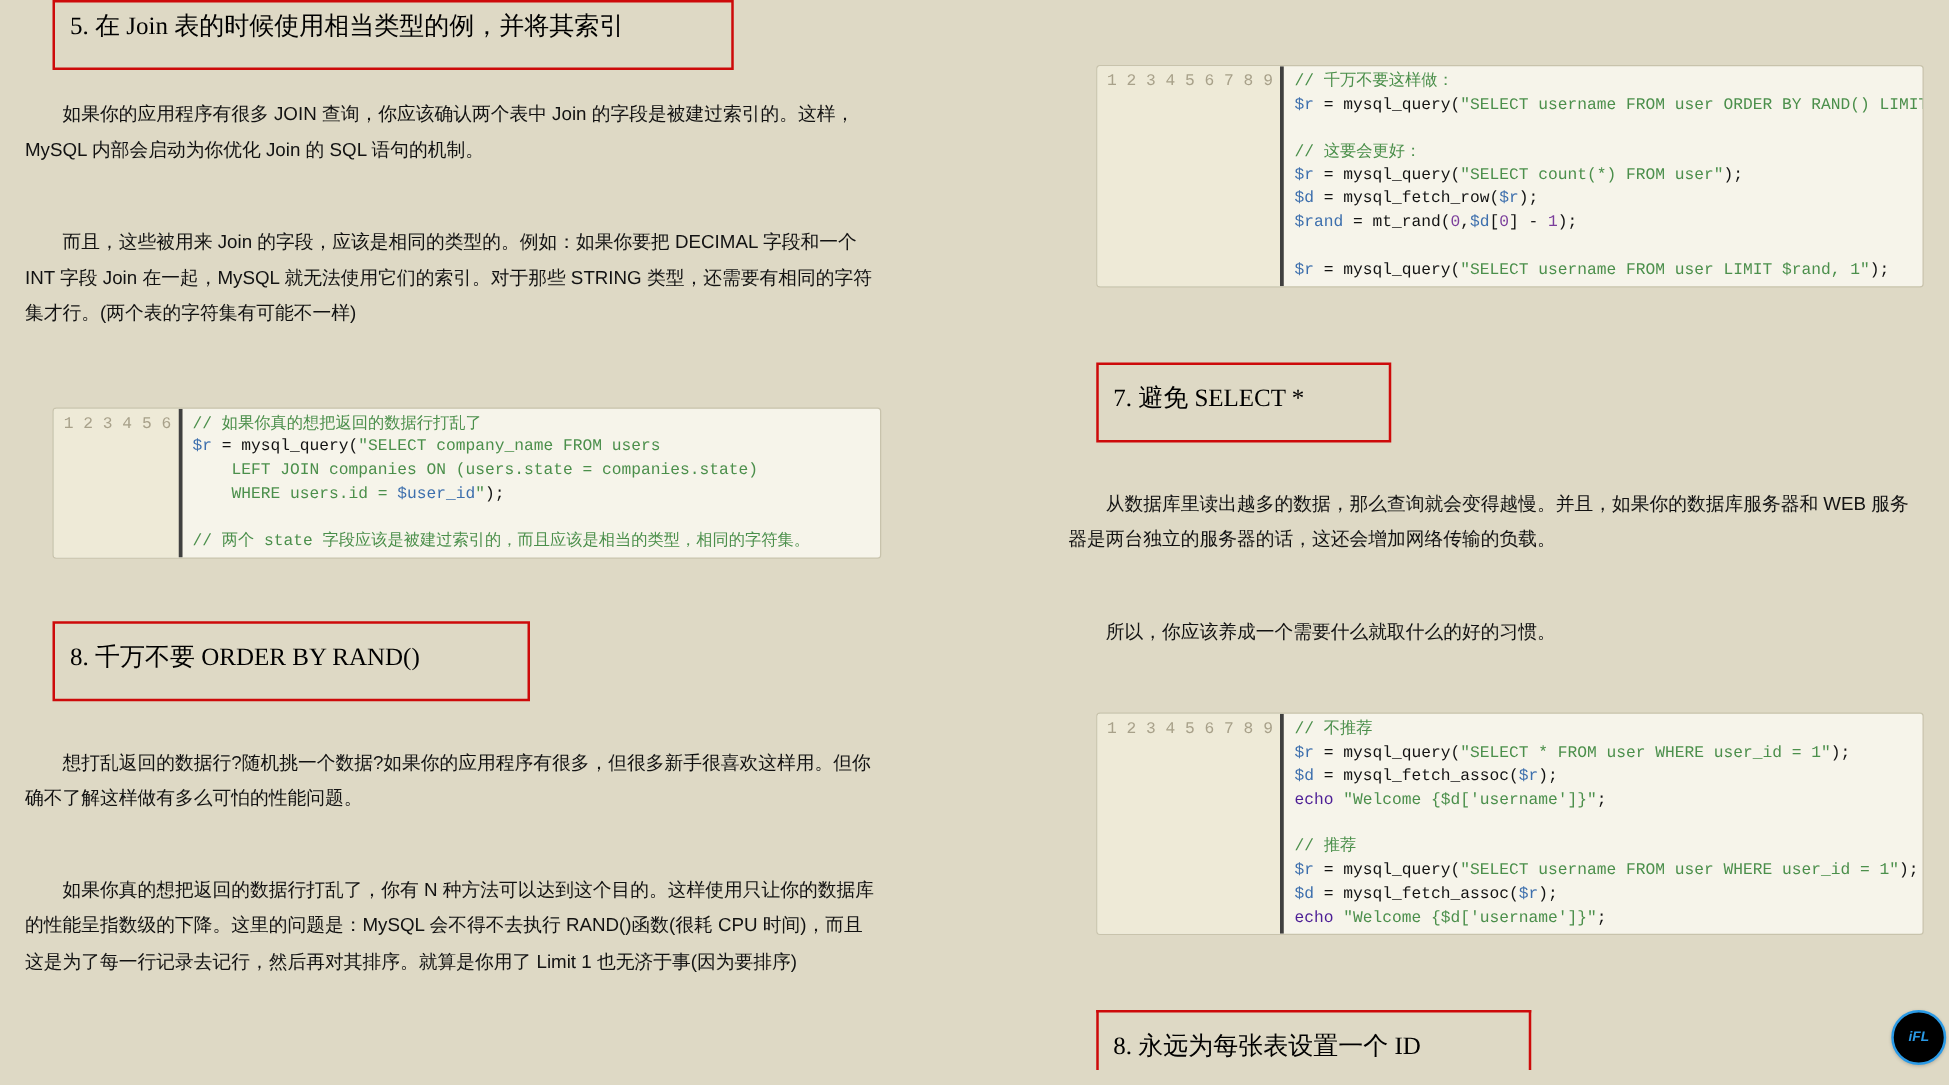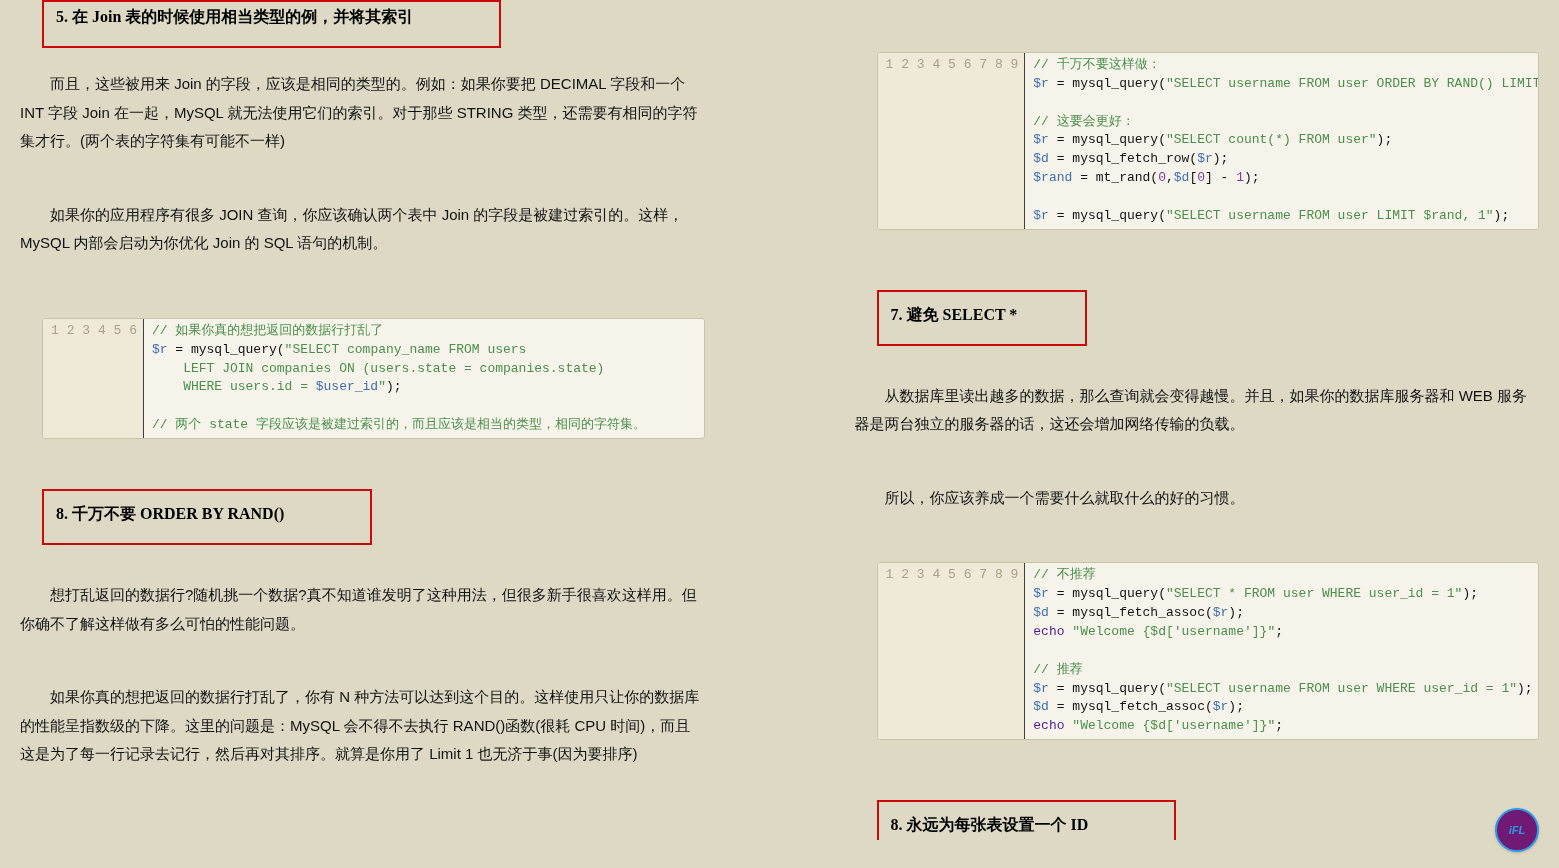--- a/index.html
+++ b/index.html
@@ -28,22 +28,22 @@
     padding: 8px 86px 14px 12px;
     margin: 0 0 18px 22px;
   }
   .heading-box.first {
     margin-top: 0;
     padding-top: 0;
     padding-bottom: 14px;
   }
   .heading-box .h {
     font-family: "SimSun", "Songti SC", serif;
-    font-weight: bold;
-    font-size: 16px;
+    font-weight: normal;
+    font-size: 20px;
     color: #000;
     white-space: nowrap;
   }
   p.body {
     text-indent: 2em;
     margin: 4px 0 4px 0;
   }
   .para-block { margin-bottom: 45px; }
   .code-wrap {
     background: #f6f4ea;
@@ -51,44 +51,44 @@
     border-radius: 3px;
     margin: 8px 0 30px 22px;
     font-family: "Consolas","Courier New", monospace;
     font-size: 13px;
     line-height: 1.45;
     display: flex;
     overflow: hidden;
   }
   .code-wrap .gutter {
     background: #eeead7;
-    border-right: 1px solid #404040;
+    border-right: 3px solid #404040;
     color: #a8a18a;
     text-align: left;
     padding: 3px 6px 3px 8px;
     user-select: none;
   }
   .code-wrap .codebody {
     padding: 3px 8px 3px 8px;
     white-space: pre;
     overflow-x: auto;
     flex: 1;
   }
   .cmt { color: #4b8f4b; }
   .var { color: #3d6fad; }
   .str { color: #4b8f4b; }
   .num { color: #7a3d9b; }
   .echo{ color: #4c1d95; }
   .floating-badge{
     position:fixed;
-    right:20px;
+    right:2px;
     bottom:16px;
     width:40px;height:40px;
     border-radius:50%;
-    background:#701a75;
+    background:#000000;
     border:2px solid #2a9ae6;
     color:#2a9ae6;
     font-family:sans-serif;
     font-size:11px;
     font-style:italic;
     font-weight:bold;
     display:flex;align-items:center;justify-content:center;
     box-shadow:0 1px 3px rgba(0,0,0,.2);
     overflow:hidden;
   }
@@ -98,24 +98,24 @@
 
 <div class="columns">
 
   <div class="col">
 
     <div class="heading-box first">
       <div class="h">5. 在 Join 表的时候使用相当类型的例，并将其索引</div>
     </div>
 
     <div class="para-block">
+      <p class="body">如果你的应用程序有很多 JOIN 查询，你应该确认两个表中 Join 的字段是被建过索引的。这样，MySQL 内部会启动为你优化 Join 的 SQL 语句的机制。</p>
+    </div>
+    <div class="para-block">
       <p class="body">而且，这些被用来 Join 的字段，应该是相同的类型的。例如：如果你要把 DECIMAL 字段和一个 INT 字段 Join 在一起，MySQL 就无法使用它们的索引。对于那些 STRING 类型，还需要有相同的字符集才行。(两个表的字符集有可能不一样)</p>
-    </div>
-    <div class="para-block">
-      <p class="body">如果你的应用程序有很多 JOIN 查询，你应该确认两个表中 Join 的字段是被建过索引的。这样，MySQL 内部会启动为你优化 Join 的 SQL 语句的机制。</p>
     </div>
 
     <div class="code-wrap" style="margin-top:60px;">
       <div class="gutter"><span>1</span>
 <span>2</span>
 <span>3</span>
 <span>4</span>
 <span>5</span>
 <span>6</span></div>
       <div class="codebody"><span class="cmt">// 如果你真的想把返回的数据行打乱了</span>
@@ -124,21 +124,21 @@
 <span class="str">    WHERE users.id = </span><span class="var">$user_id</span><span class="str">"</span><span>);</span>
 <span></span>
 <span class="cmt">// 两个 state 字段应该是被建过索引的，而且应该是相当的类型，相同的字符集。</span></div>
     </div>
 
     <div class="heading-box" style="margin-top:20px;">
       <div class="h">8. 千万不要 ORDER BY RAND()</div>
     </div>
 
     <div class="para-block" style="margin-top:18px;">
-      <p class="body">想打乱返回的数据行?随机挑一个数据?真不知道谁发明了这种用法，但很多新手很喜欢这样用。但你确不了解这样做有多么可怕的性能问题。</p>
+      <p class="body">想打乱返回的数据行?随机挑一个数据?如果你的应用程序有很多，但很多新手很喜欢这样用。但你确不了解这样做有多么可怕的性能问题。</p>
     </div>
     <div class="para-block" style="margin-bottom:0;">
       <p class="body">如果你真的想把返回的数据行打乱了，你有 N 种方法可以达到这个目的。这样使用只让你的数据库的性能呈指数级的下降。这里的问题是：MySQL 会不得不去执行 RAND()函数(很耗 CPU 时间)，而且这是为了每一行记录去记行，然后再对其排序。就算是你用了 Limit 1 也无济于事(因为要排序)</p>
     </div>
 
   </div>
 
   <div class="col">
 
     <div style="height:44px;"></div>

